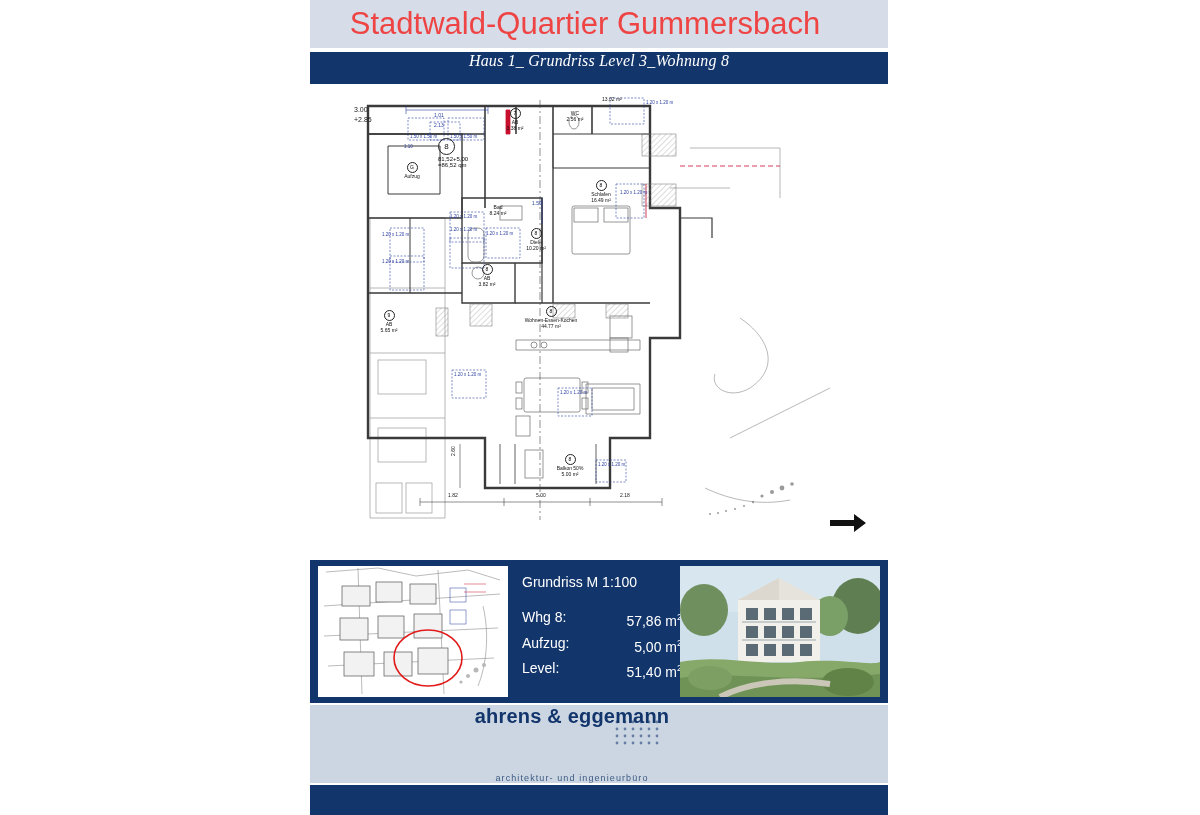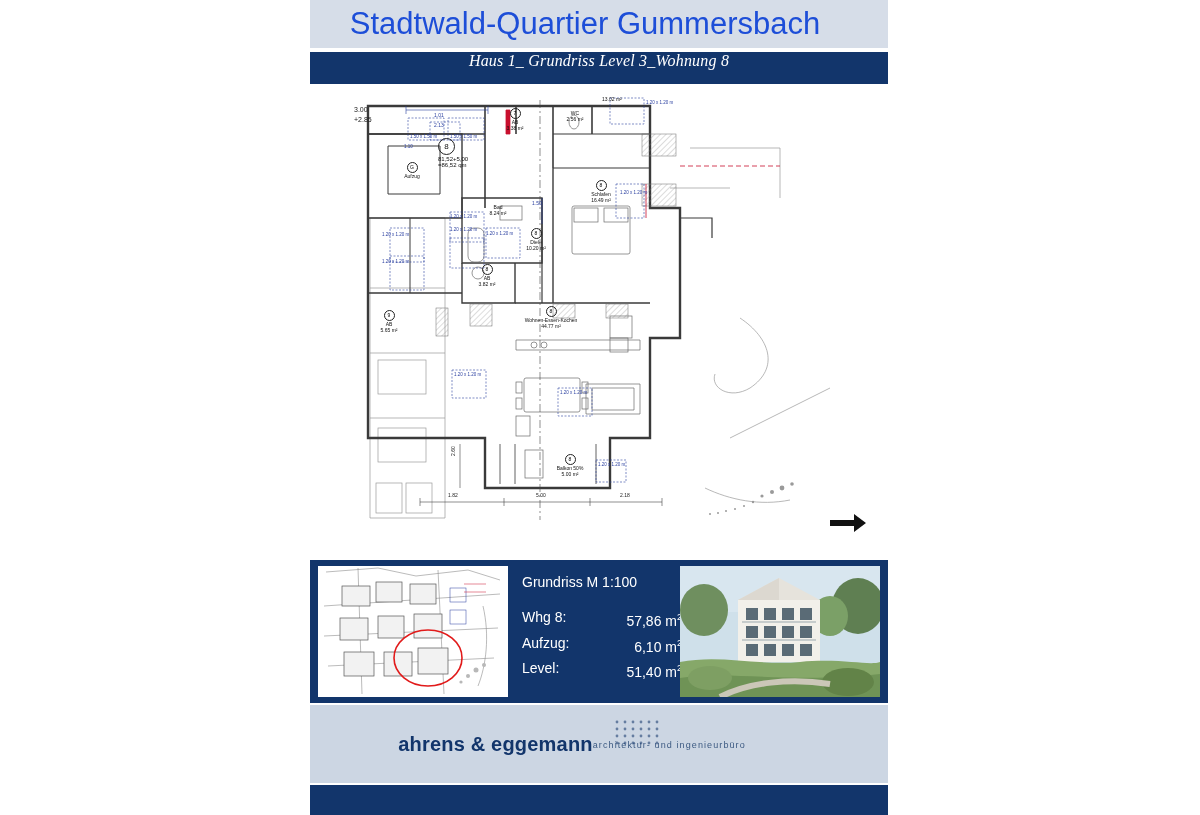--- a/index.html
+++ b/index.html
@@ -27,21 +27,21 @@
     width: 578px; height: 48px;
     background: #d6dde8;
   }
   .title-text {
     position: absolute;
     left: 310px; top: 2px;
     width: 550px; height: 44px;
     display: flex; align-items: center; justify-content: center;
     font-family: "Liberation Sans", sans-serif;
     font-size: 31px;
-    color: #1d4ed8;
+    color: #ef4444;
     letter-spacing: 0px;
     white-space: nowrap;
   }
   .subtitle-band {
     position: absolute;
     left: 310px; top: 52px;
     width: 578px; height: 32px;
     background: #12356b;
     display: flex; justify-content: center;
   }
@@ -115,22 +115,22 @@
   .footer-bottom {
     position: absolute;
     left: 310px; top: 785px;
     width: 578px; height: 30px;
     background: #12356b;
   }
   .logo {
     position: absolute;
     left: 310px; top: 705px;
     width: 524px; height: 78px;
-    display: flex; flex-direction: row;
-    align-items: center; justify-content: center;
+    display: flex; flex-direction: column;
+    align-items: center; justify-content: space-between;
   }
   .logo-name {
     font-size: 20px;
     color: #12356b;
     font-weight: bold;
     letter-spacing: .2px;
   }
   .logo-sub {
     font-size: 9px;
     color: #3c5a82;
@@ -456,21 +456,21 @@
 
     <div class="legend">
       <div class="scale">Grundriss M 1:100</div>
 
       <div class="legend-row">
         <span class="lbl">Whg 8:</span>
         <span class="val"><span>57,86 m</span><sup>2</sup></span>
       </div>
       <div class="legend-row">
         <span class="lbl">Aufzug:</span>
-        <span class="val"><span>6,10 m</span><sup>2</sup></span>
+        <span class="val"><span>5,00 m</span><sup>2</sup></span>
       </div>
       <div class="legend-row">
         <span class="lbl">Level:</span>
         <span class="val"><span>51,40 m</span><sup>2</sup></span>
       </div>
     </div>
 
     <div class="photo-thumb">
       <svg width="200" height="131" viewBox="0 0 200 131">
         <rect x="0" y="0" width="200" height="131" fill="#cfe0ea"></rect>

